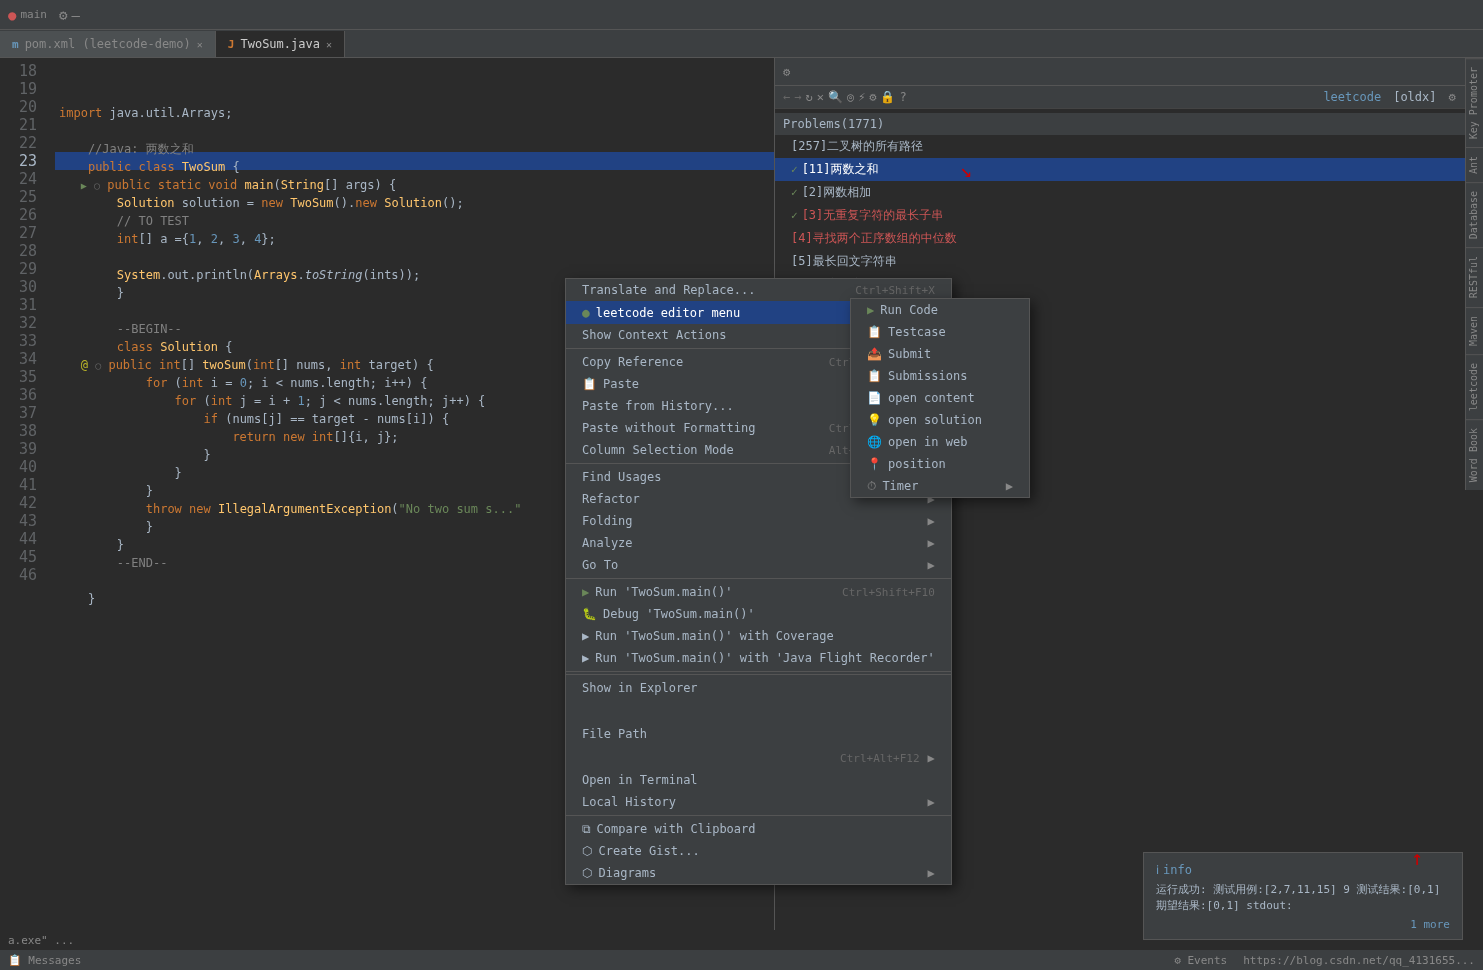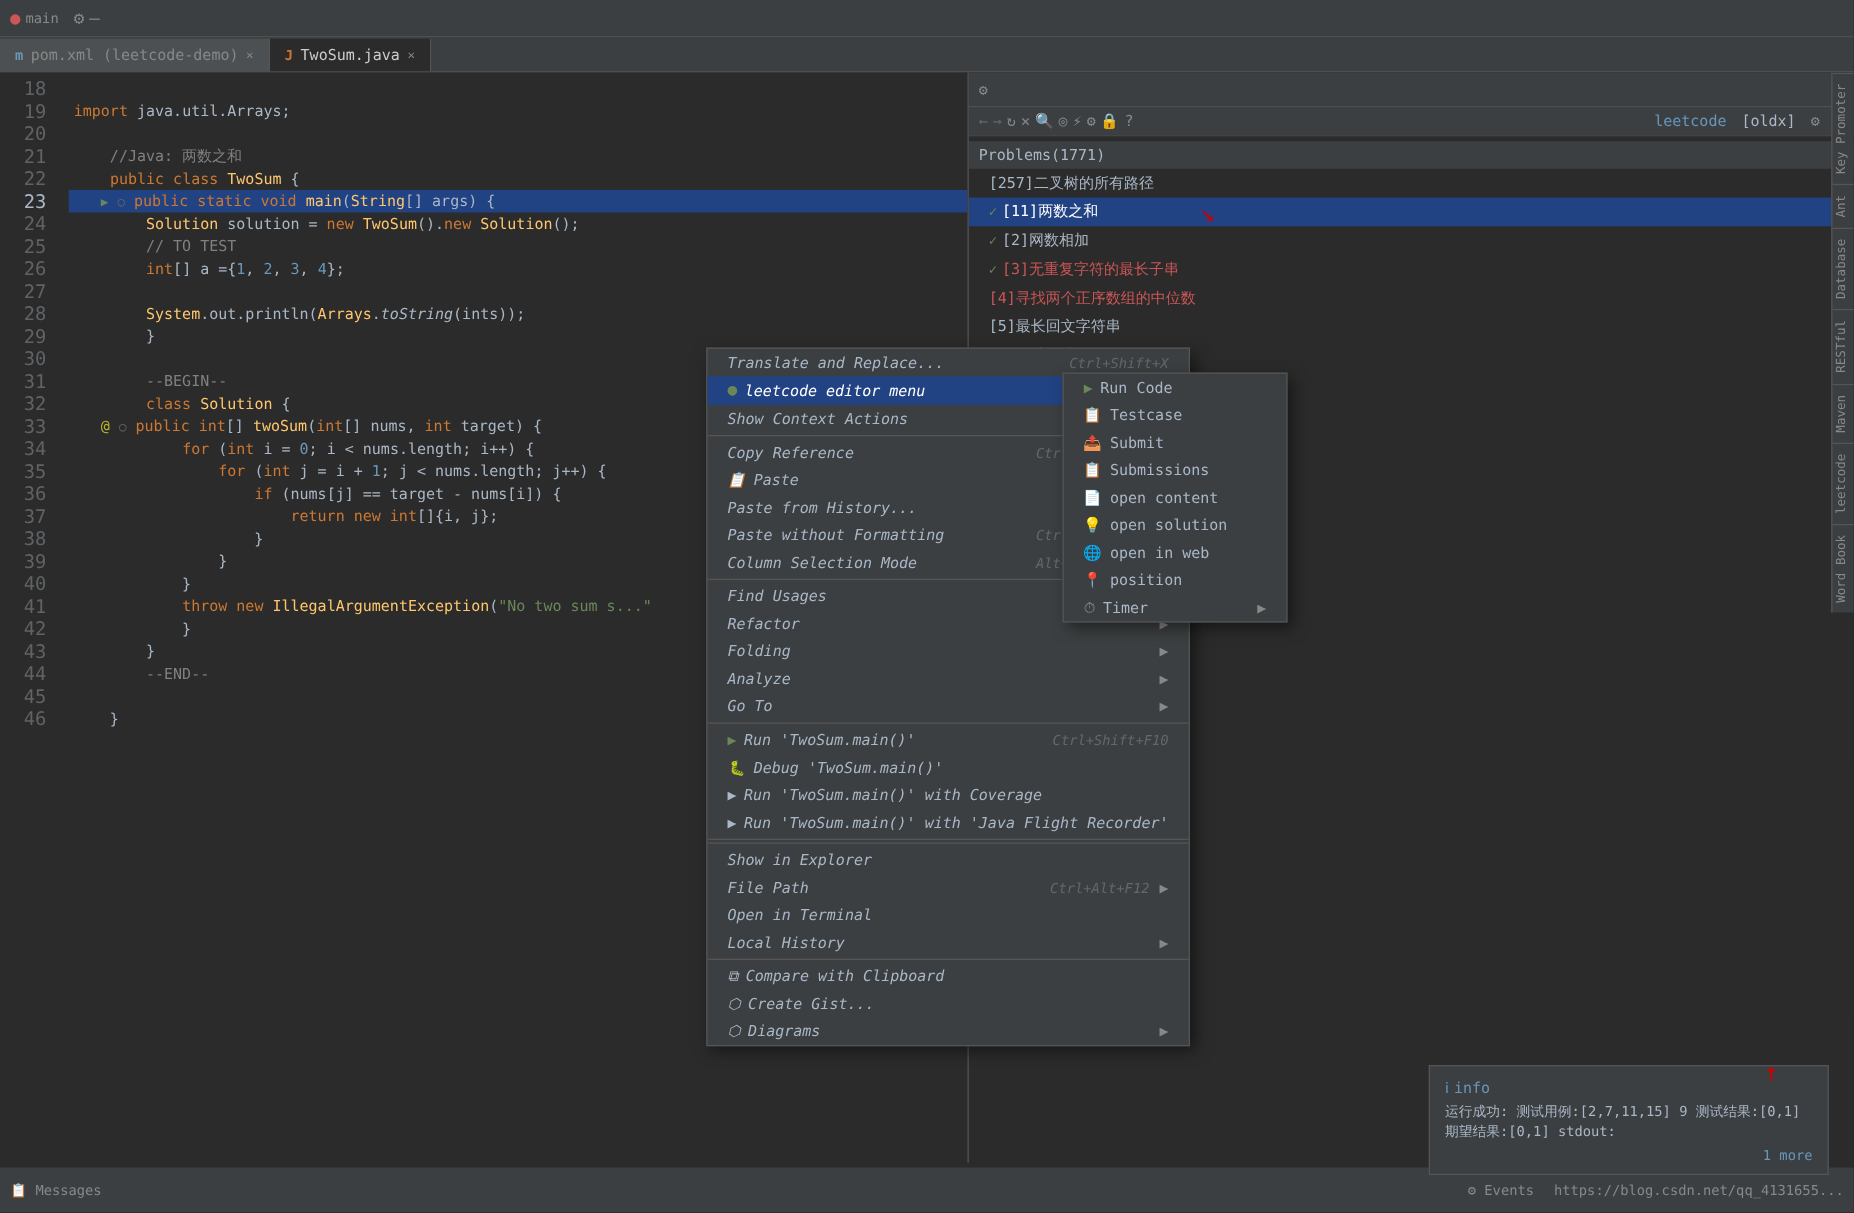--- a/index.html
+++ b/index.html
@@ -93,20 +93,21 @@
       font-size: 15px;
       padding-right: 8px;
       user-select: none;
       line-height: 18px;
     }
     .line-num.active { color: #a9b7c6; }
     .code-content {
       font-size: 12px;
       line-height: 18px;
       color: #a9b7c6;
+      margin-top: 24px;
     }
     .kw { color: #cc7832; }
     .str { color: #6a8759; }
     .num { color: #6897bb; }
     .comment { color: #808080; }
     .cls { color: #ffc66d; }
     .ann { color: #bbb529; }
     .method { color: #ffc66d; }
     .highlight-line { background: #214283; }
 
@@ -163,21 +164,20 @@
     }
     .menu-item {
       padding: 4px 16px;
       font-size: 12px;
       color: #a9b7c6;
       cursor: pointer;
       display: flex;
       align-items: center;
       justify-content: space-between;
       white-space: nowrap;
-      font-style: italic;
     }
     .menu-item.highlighted { background: #214283; color: #fff; }
     .menu-item .shortcut { color: #666; font-size: 11px; margin-left: 20px; }
     .menu-item .arrow { color: #888; }
     .menu-separator { height: 1px; background: #555; margin: 2px 0; }
     .menu-item-label { display: flex; align-items: center; }
 
     
     .submenu {
       position: absolute;
@@ -235,21 +235,21 @@
       padding: 0 8px;
       font-size: 11px;
       color: #888;
     }
 
     .url-bar {
       position: absolute;
       bottom: 0;
       left: 0;
       right: 0;
-      height: 36px;
+      height: 20px;
       background: #3c3f41;
       display: flex;
       align-items: center;
       padding: 0 8px;
       font-size: 11px;
       color: #888;
     }
   </style>
 </head>
 <body>
@@ -650,21 +650,21 @@
       <span>Run 'TwoSum.main()' with 'Java Flight Recorder'</span>
     </span>
   </div>
   <div class="menu-separator"></div>
   <div class="menu-separator"></div>
   <div class="menu-item">
     <span>Show in Explorer</span>
   </div>
   <div class="menu-item">
     <span>File Path</span>
-    <span style="display:flex; align-items:center; gap:8px;">
+    <span style="display:flex; align-items:center; gap:8px;margin-top:48px;">
       <span class="shortcut">Ctrl+Alt+F12</span>
       <span class="arrow">▶</span>
     </span>
   </div>
   <div class="menu-item">
     <span>Open in Terminal</span>
   </div>
   <div class="menu-item">
     <span>Local History</span>
     <span class="arrow">▶</span>

